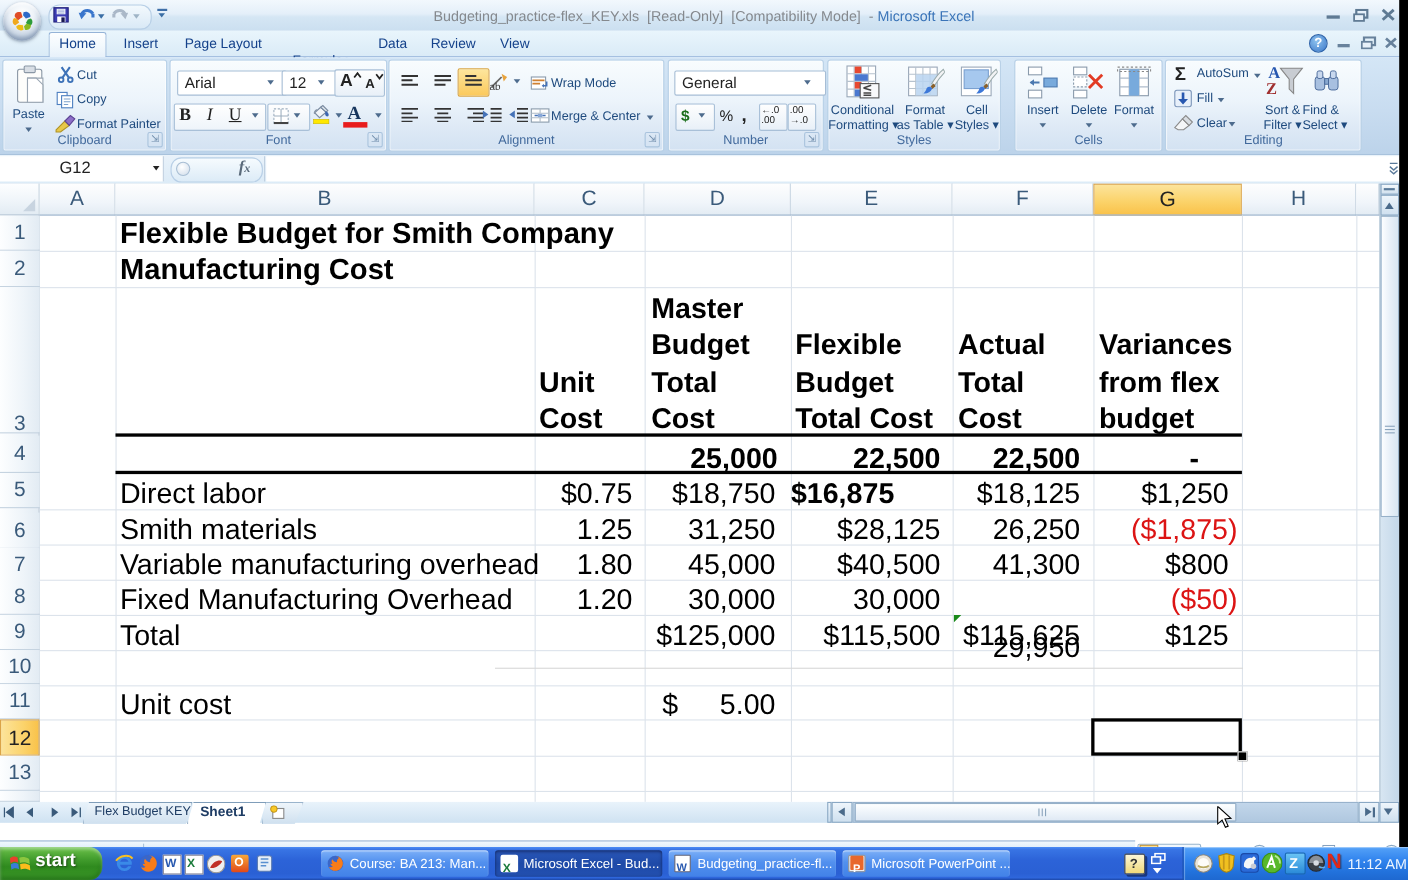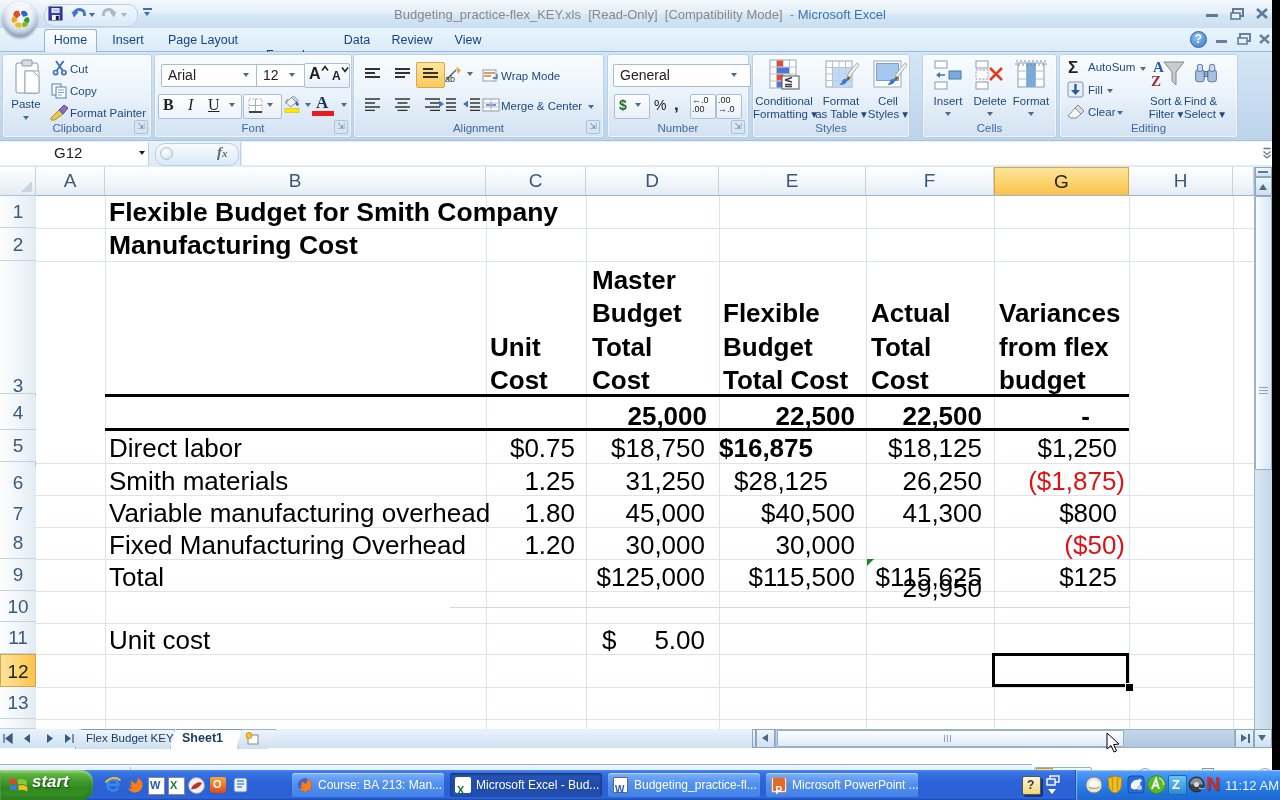--- a/index.html
+++ b/index.html
@@ -441,21 +441,21 @@
     <div class="cell" style="left:109px;top:266.2px;">Direct labor</div>
     <div class="cell" style="left:486px;top:266.2px;width:89px;text-align:right;">$0.75</div>
     <div class="cell" style="left:586px;top:266.2px;width:119px;text-align:right;">$18,750</div>
     <div class="cell" style="left:719px;top:266.2px;width:136px;text-align:left;font-weight:bold;">$16,875</div>
     <div class="cell" style="left:866px;top:266.2px;width:116px;text-align:right;">$18,125</div>
     <div class="cell" style="left:994px;top:266.2px;width:123px;text-align:right;">$1,250</div>
 
     <div class="cell" style="left:109px;top:298.5px;">Smith materials</div>
     <div class="cell" style="left:486px;top:298.5px;width:89px;text-align:right;">1.25</div>
     <div class="cell" style="left:586px;top:298.5px;width:119px;text-align:right;">31,250</div>
-    <div class="cell" style="left:719px;top:298.5px;width:136px;text-align:left;padding-left:15px;">$28,125</div>
+    <div class="cell" style="left:719px;top:298.5px;width:136px;text-align:right;">$28,125</div>
     <div class="cell" style="left:866px;top:298.5px;width:116px;text-align:right;">26,250</div>
     <div class="cell red" style="left:994px;top:298.5px;width:131px;text-align:right;">($1,875)</div>
 
     <div class="cell" style="left:109px;top:330.7px;">Variable manufacturing overhead</div>
     <div class="cell" style="left:486px;top:330.7px;width:89px;text-align:right;">1.80</div>
     <div class="cell" style="left:586px;top:330.7px;width:119px;text-align:right;">45,000</div>
     <div class="cell" style="left:719px;top:330.7px;width:136px;text-align:right;">$40,500</div>
     <div class="cell" style="left:866px;top:330.7px;width:116px;text-align:right;">41,300</div>
     <div class="cell" style="left:994px;top:330.7px;width:123px;text-align:right;">$800</div>
 
@@ -552,21 +552,21 @@
   </div>
   <div class="abs" id="taskbar">
 
     <div class="abs" style="left:0;top:0;width:93px;height:30px;background:linear-gradient(#6cc24a,#3f9a2b 40%,#2f8a1e 60%,#3c9829);border-radius:0 12px 12px 0;box-shadow:inset 0 2px 3px rgba(255,255,255,.4), inset 0 -3px 4px rgba(0,60,0,.35);"></div>
     <svg class="abs" style="left:7px;top:5px;" width="22" height="20" viewBox="0 0 22 20">
       <path d="M2 5.5 C4 3.5,6.5 3.2,9 4.5 L9.6 9.3 C7 8,4.5 8.2,2.6 10 Z" fill="#e8402c"></path>
       <path d="M10.5 4.8 C13 3.6,16.5 4,19.5 5.8 L20 10.6 C17 8.8,13.8 8.5,11.1 9.6 Z" fill="#8cc63f"></path>
       <path d="M2.8 11 C4.8 9.4,7.2 9.2,9.7 10.4 L10.3 15.2 C7.6 14,5.2 14.2,3.4 15.8 Z" fill="#3a7cd8"></path>
       <path d="M11.2 10.7 C14 9.6,17.2 9.9,20.1 11.7 L20.6 16.4 C17.6 14.7,14.5 14.4,11.8 15.5 Z" fill="#fbbc1c"></path>
     </svg>
-    <div class="abs" style="left:32px;top:2px;font-size:17px;font-weight:bold;font-style:italic;color:#fff;text-shadow:1px 1px 2px rgba(0,0,0,.5);">start</div>
+    <div class="abs" style="left:32px;top:2px;font-size:17px;font-weight:bold;color:#fff;text-shadow:1px 1px 2px rgba(0,0,0,.5);">start</div>
 
     <svg class="abs" style="left:104px;top:6px;" width="18" height="18" viewBox="0 0 18 18">
       <path d="M9 2.2 a6.8 6.8 0 1 0 0 13.6 c3 0,5.5 -1.8,6.4 -4.4 l-3 0 c-0.7 1.2,-2 2,-3.4 2 a4 4 0 0 1 -3.9 -3.2 l10.7 0 a7 7 0 0 0 -6.8 -8 z M5.2 7.4 a4 4 0 0 1 7.6 0 z" fill="#3a8ae8"></path>
       <path d="M1.5 6.5 C5 1.5,13 0.5,16.5 4.5" stroke="#f8c020" stroke-width="1.8" fill="none"></path>
     </svg>
     <svg class="abs" style="left:126px;top:6px;" width="18" height="18" viewBox="0 0 18 18">
       <circle cx="9" cy="9" r="8" fill="#3a66c8"></circle>
       <path d="M9 1.5 C13.5 1.5,16.8 5,16.5 9.3 C16.2 13.5,12.8 16.5,9 16.5 C6 16.5,3.3 14.8,2.1 12.2 C3.5 13.2,5.5 13,6.3 12 C4.8 11.6,3.8 10.5,3.8 9 C4.5 9.5,5.3 9.6,6 9.4 C4.8 8.2,4.6 6.2,5.8 4.6 C6.8 6.4,8.5 7.6,10.5 7.8 C10.2 6,11 4.2,12.6 3.4 C11.5 2.2,10.2 1.6,9 1.5 Z" fill="#f87c18"></path>
     </svg>
     <div class="abs" style="left:148px;top:7px;width:15px;height:16px;background:#fff;border:1px solid #889;"></div>

